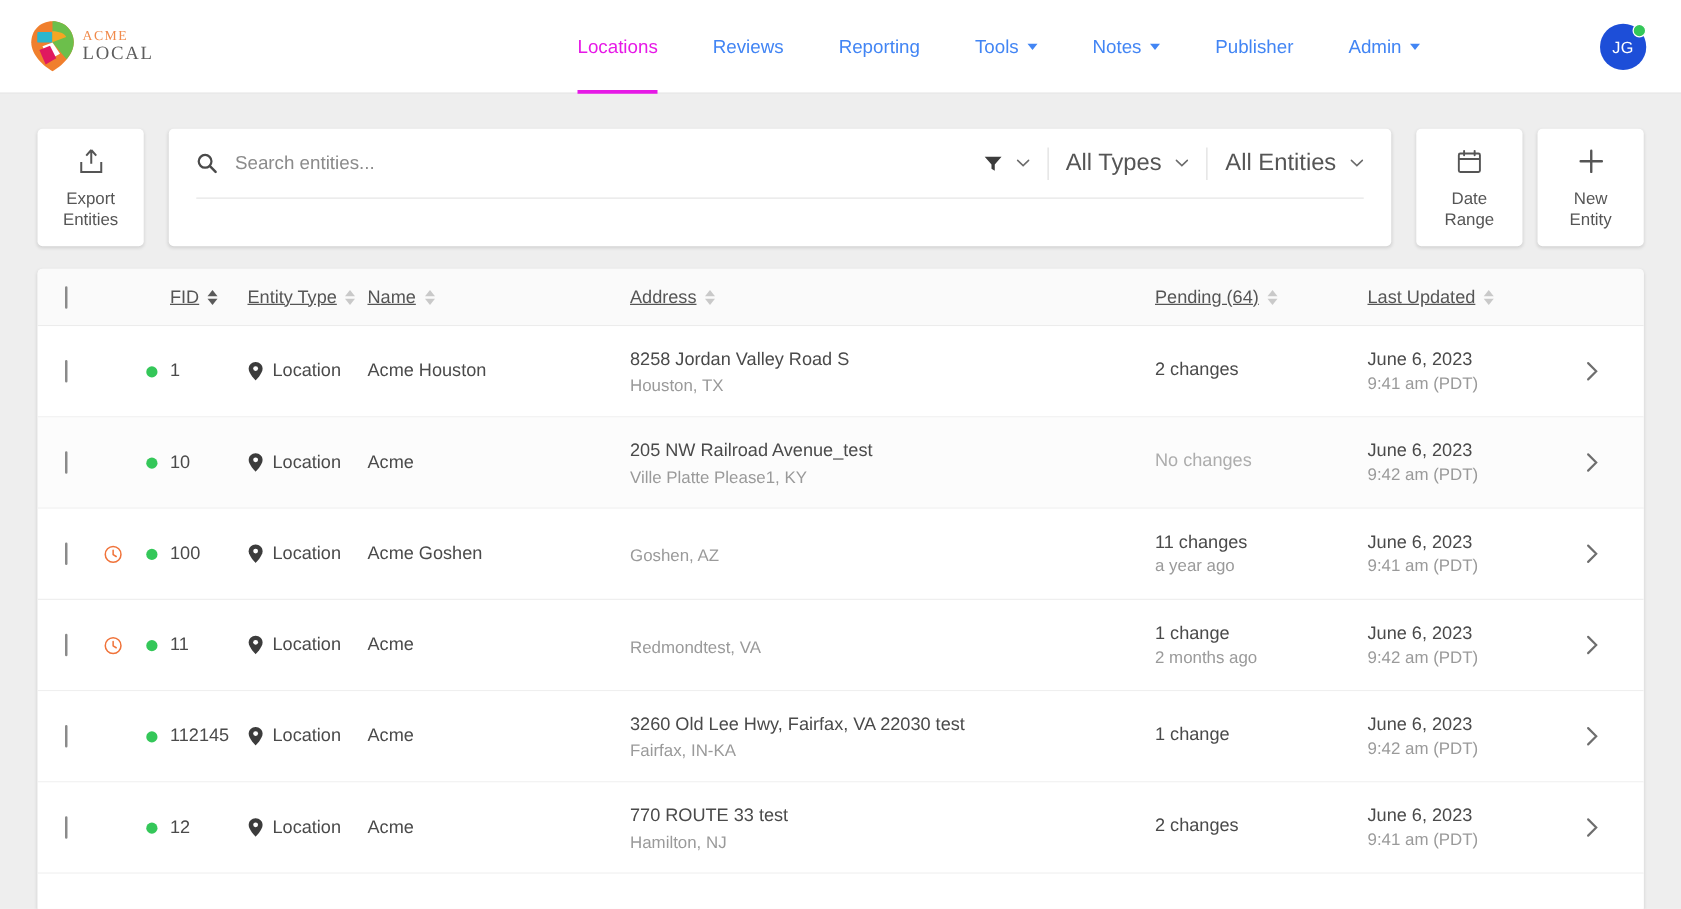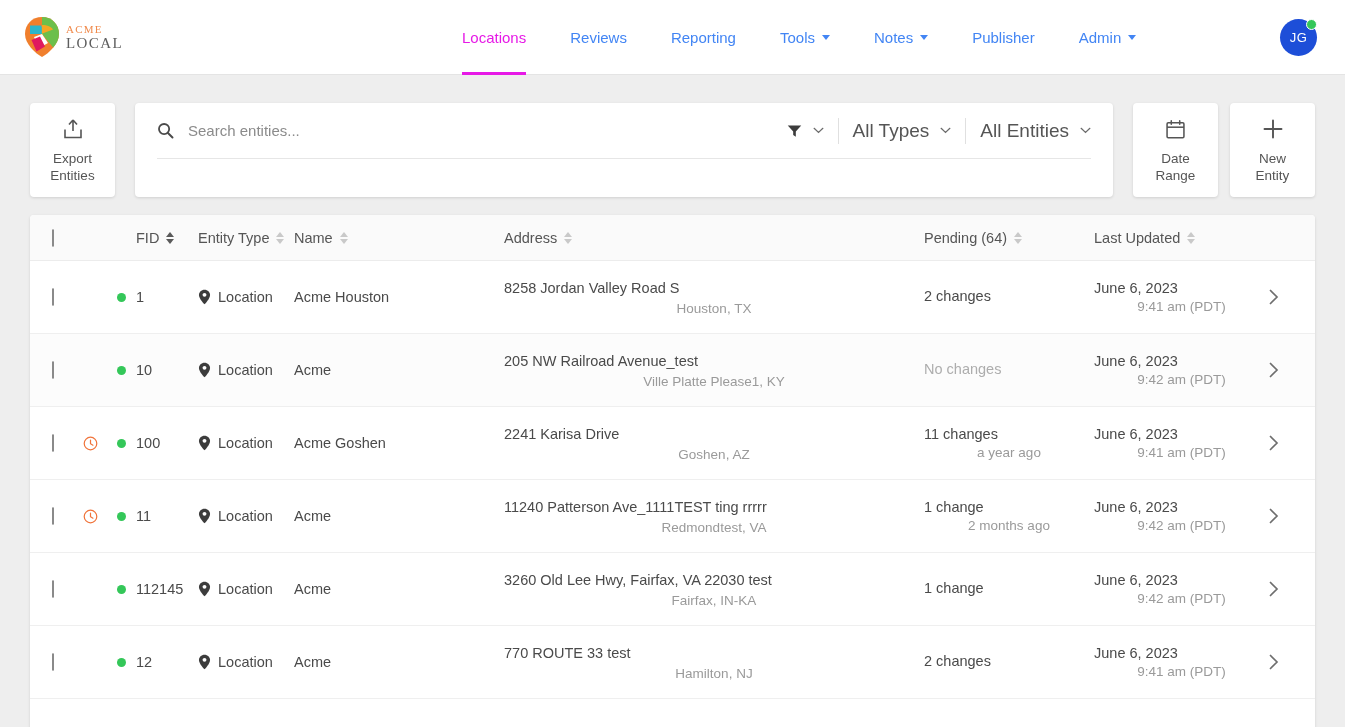--- a/index.html
+++ b/index.html
@@ -101,21 +101,21 @@
   .owned { margin-left: 50px; }
   .entity-count { margin-left: auto; font-size: 14.5px; color: #7d7d7d; }
 
   
   .table-card {
     margin: 18px 30px 0 30px; background: #fff; border-radius: 4px 4px 0 0;
     box-shadow: 0 1px 3px rgba(0,0,0,.13); overflow: hidden;
   }
   .thead {
     display: flex; align-items: center; height: 46px; background: #fafafa;
-    border-bottom: 1px solid #ececec; font-size: 14.5px; color: #555;
+    border-bottom: 1px solid #ececec; font-size: 14.5px; color: #555; text-decoration: underline;
   }
   .th { display: flex; align-items: center; }
   .sort {
     display: inline-flex; flex-direction: column; margin-left: 7px; gap: 2px;
   }
   .sort i { display: block; width: 0; height: 0; border-left: 4px solid transparent; border-right: 4px solid transparent; }
   .sort i.up { border-bottom: 5px solid #c9c9c9; }
   .sort i.dn { border-top: 5px solid #c9c9c9; }
   .sort.active i.up { border-bottom-color: #5a5a5a; }
   .sort.active i.dn { border-top-color: #5a5a5a; }
@@ -132,21 +132,21 @@
   .c-fid   { width: 62px; flex: none; }
   .c-type  { width: 96px; flex: none; display: flex; align-items: center; }
   .c-name  { width: 210px; flex: none; }
   .c-addr  { width: 420px; flex: none; }
   .c-pend  { width: 170px; flex: none; }
   .c-upd   { width: 175px; flex: none; }
   .c-arrow { flex: 1; display: flex; justify-content: flex-end; padding-right: 50px; }
 
   .dot { width: 9px; height: 9px; border-radius: 50%; background: #34c759; }
   .pin { width: 13px; height: 16px; margin-right: 7px; flex: none; }
-  .line2 { color: #9a9a9a; font-size: 13.5px; margin-top: 3px; text-align: center; }
+  .line2 { color: #9a9a9a; font-size: 13.5px; margin-top: 3px; }
   .addr1 { line-height: 19px; }
   .nochanges { color: #adadad; }
   .upd-date { color: #4a4a4a; }
   .chev-r { width: 10px; height: 16px; }
   .clock-ico { width: 15px; height: 15px; }
 </style>
 </head>
 <body>
 
 <div class="app">
@@ -418,21 +418,20 @@
     <div class="c-fid">100</div>
     <div class="c-type">
       <svg class="pin" viewBox="0 0 14 17">
         <path d="M7 0.6 C3.6 0.6 1 3.2 1 6.4 C1 10.6 7 16.4 7 16.4 C7 16.4 13 10.6 13 6.4 C13 3.2 10.4 0.6 7 0.6 Z" fill="#3c3c3c"></path>
         <circle cx="7" cy="6.2" r="2.1" fill="#fff"></circle>
       </svg>
       <span>Location</span>
     </div>
     <div class="c-name">Acme Goshen</div>
     <div class="c-addr">
-      <div class="addr1">2241 Karisa Drive</div>
       <div class="line2">Goshen, AZ</div>
     </div>
     <div class="c-pend">
       <div>11 changes</div>
       <div class="line2">a year ago</div>
     </div>
     <div class="c-upd">
       <div class="upd-date">June 6, 2023</div>
       <div class="line2">9:41 am (PDT)</div>
     </div>
@@ -459,21 +458,20 @@
     <div class="c-fid">11</div>
     <div class="c-type">
       <svg class="pin" viewBox="0 0 14 17">
         <path d="M7 0.6 C3.6 0.6 1 3.2 1 6.4 C1 10.6 7 16.4 7 16.4 C7 16.4 13 10.6 13 6.4 C13 3.2 10.4 0.6 7 0.6 Z" fill="#3c3c3c"></path>
         <circle cx="7" cy="6.2" r="2.1" fill="#fff"></circle>
       </svg>
       <span>Location</span>
     </div>
     <div class="c-name">Acme</div>
     <div class="c-addr">
-      <div class="addr1">11240 Patterson Ave_1111TEST ting rrrrr</div>
       <div class="line2">Redmondtest, VA</div>
     </div>
     <div class="c-pend">
       <div>1 change</div>
       <div class="line2">2 months ago</div>
     </div>
     <div class="c-upd">
       <div class="upd-date">June 6, 2023</div>
       <div class="line2">9:42 am (PDT)</div>
     </div>

